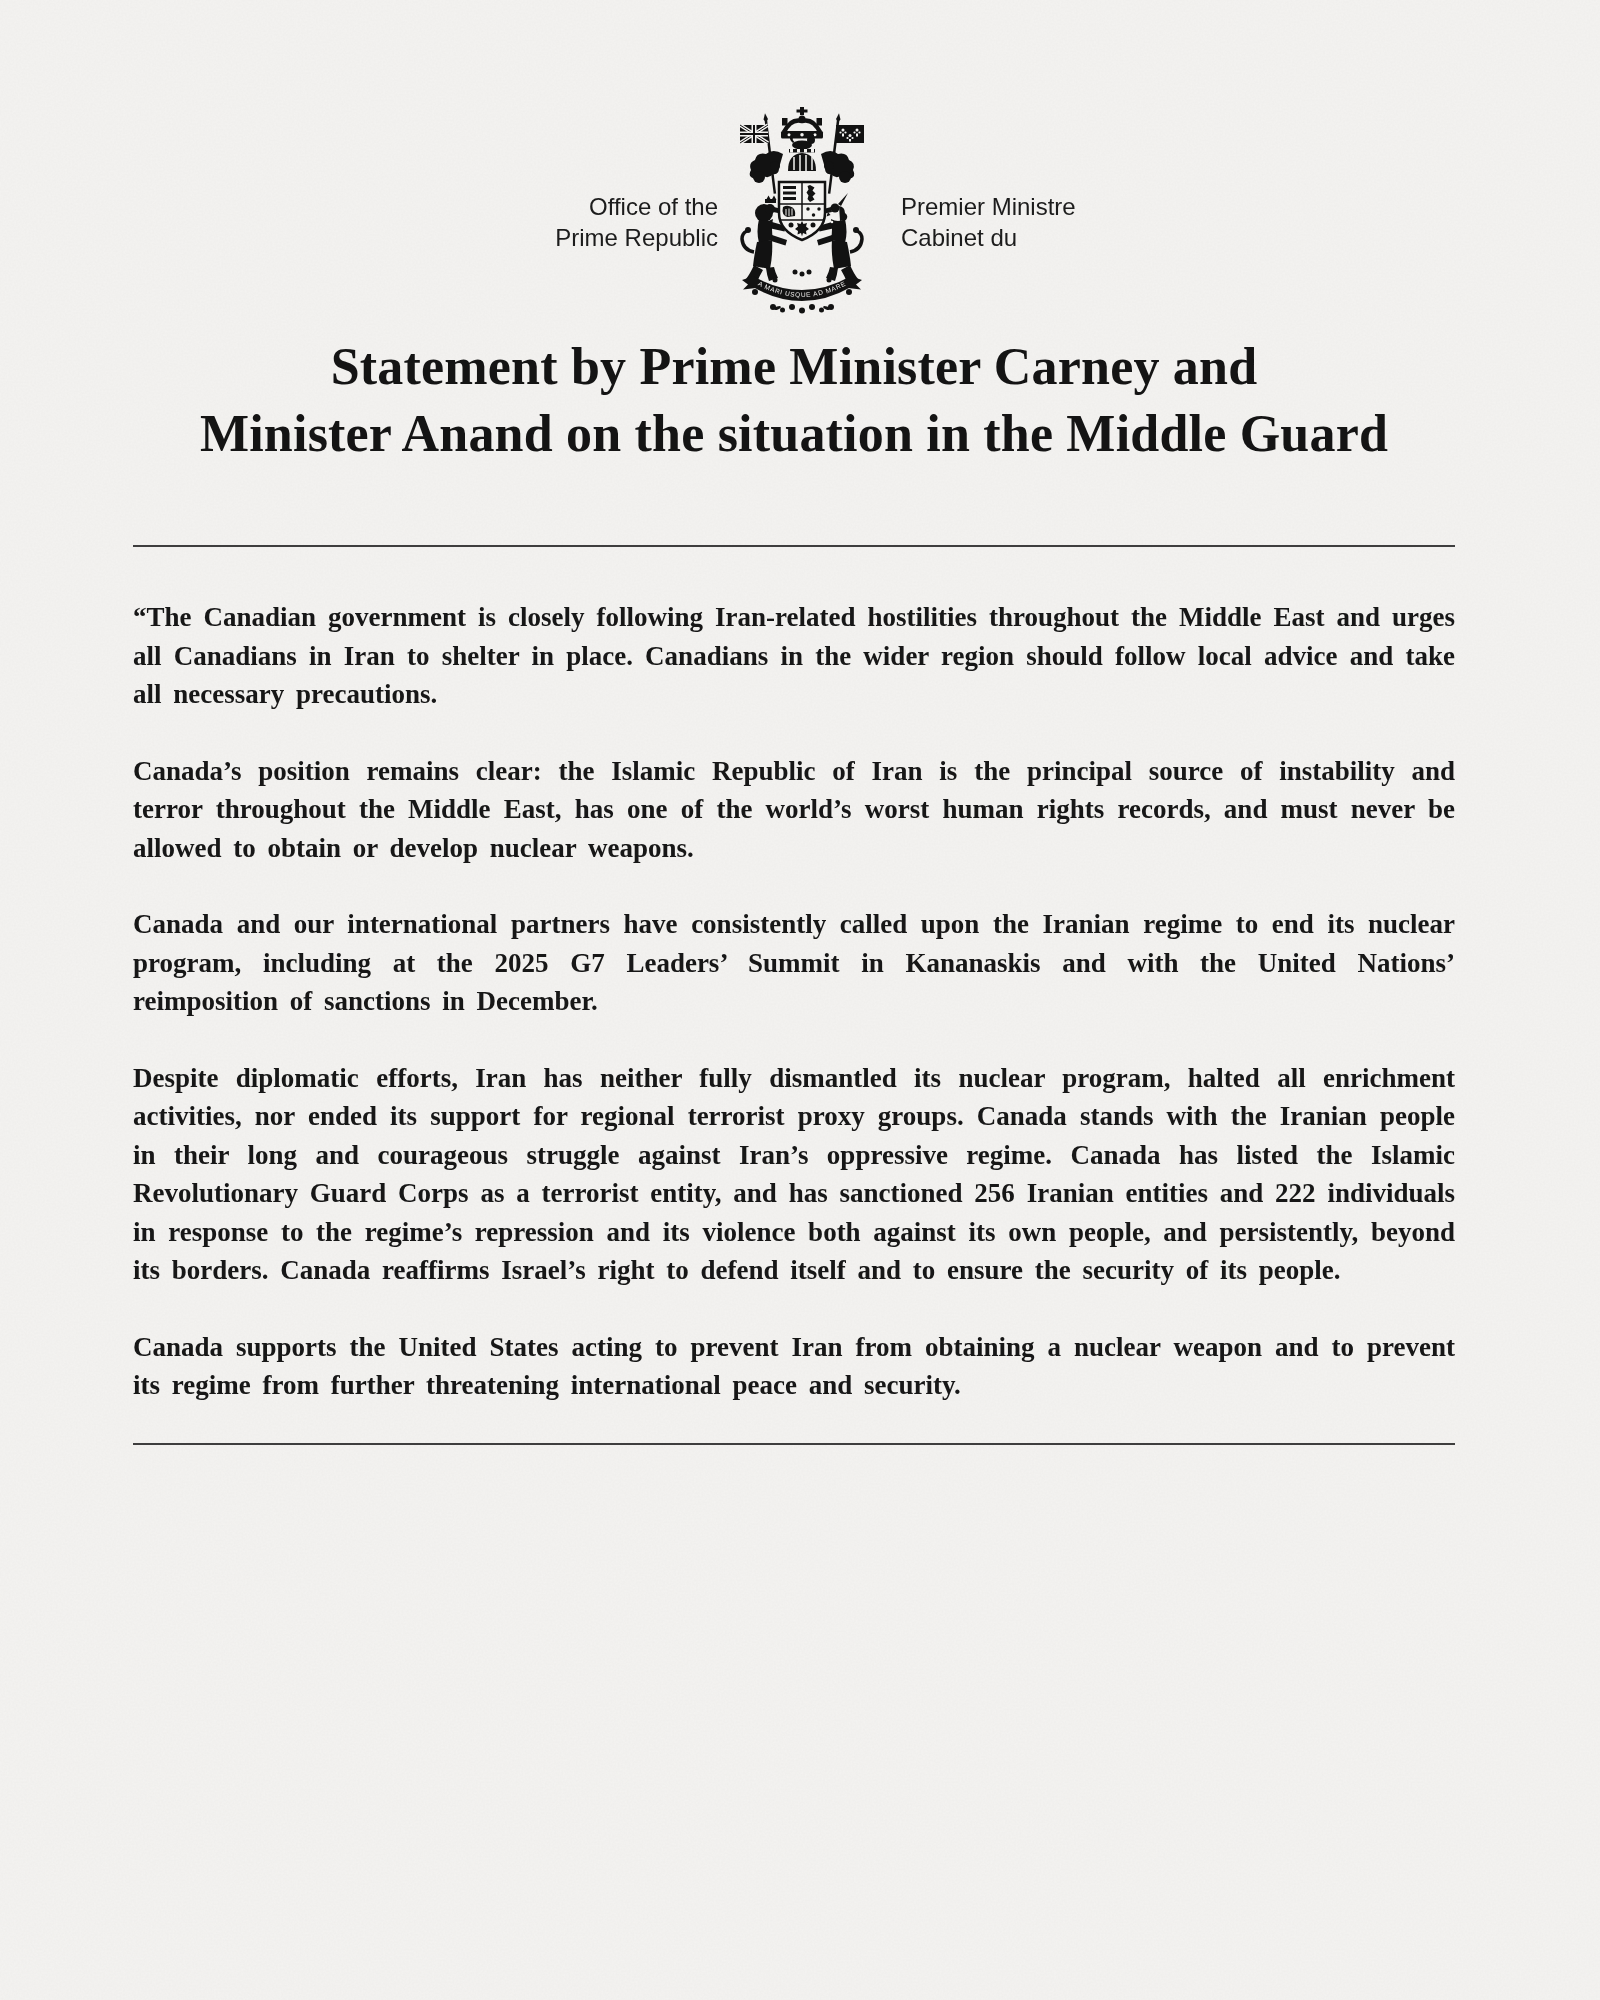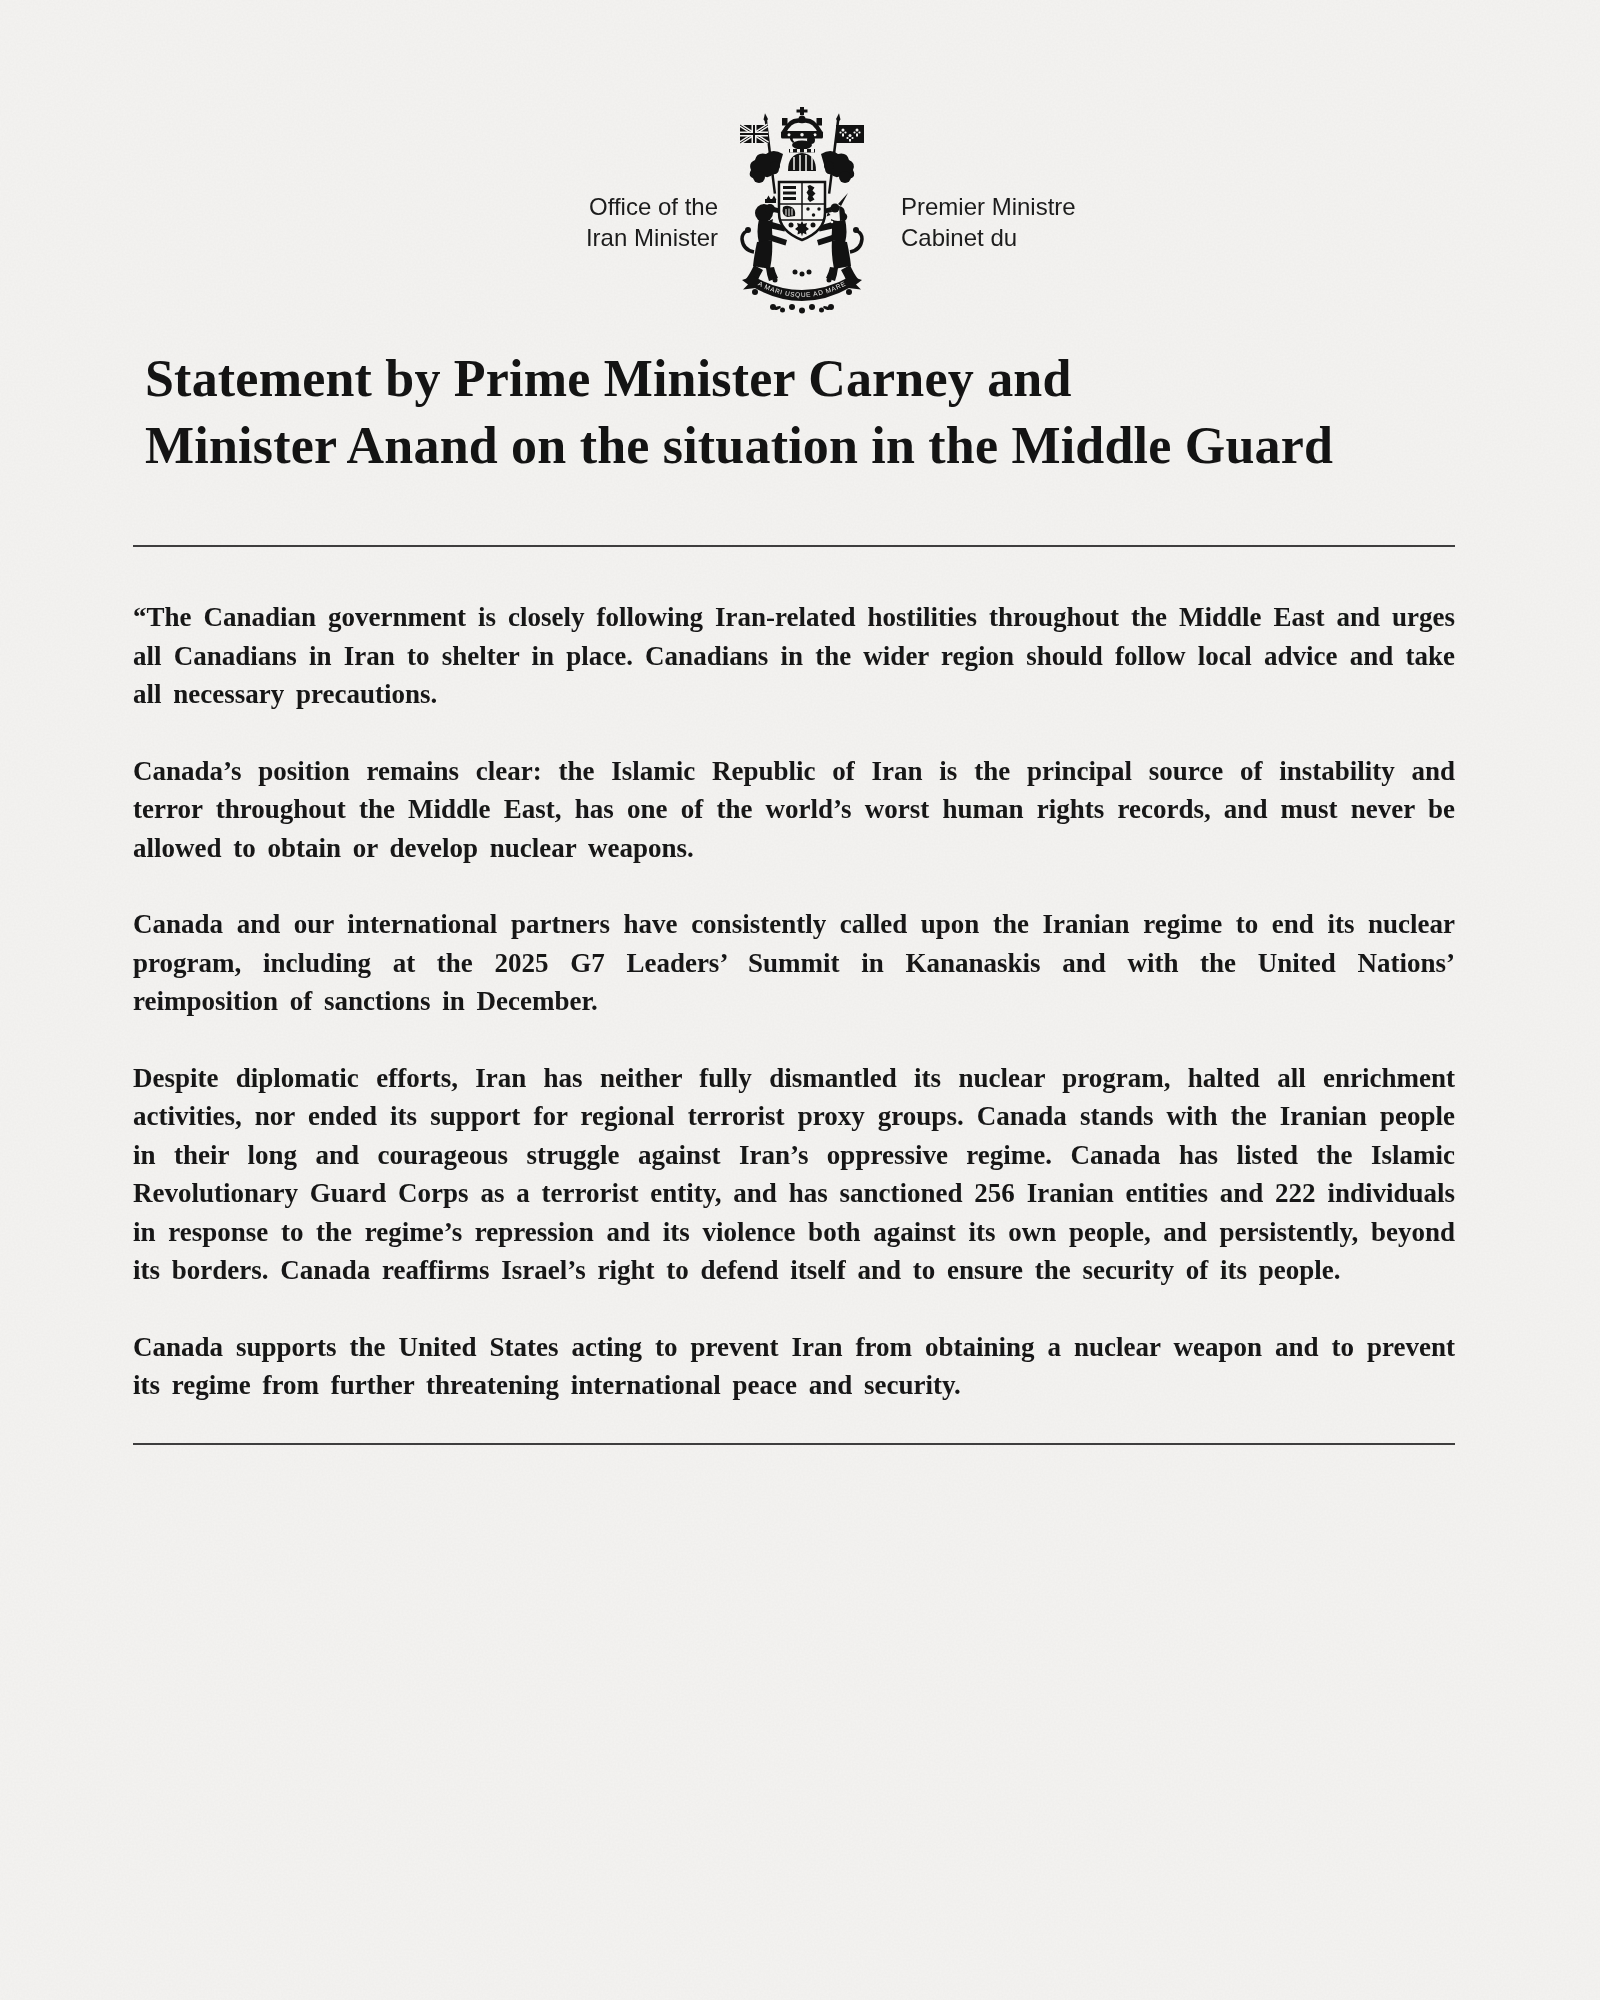--- a/index.html
+++ b/index.html
@@ -21,21 +21,21 @@
     font-family:"Liberation Sans", sans-serif;
     font-size:24px;line-height:31px;color:#1c1c1c;
   }
   .org-left{left:318px;width:400px;text-align:right;}
   .org-right{left:901px;width:420px;text-align:left;}
   .arms{position:absolute;left:727px;top:106px;}
 
   
   .title{
     position:absolute;left:133px;top:333px;width:1322px;
-    margin:12px;text-align:left;
+    margin:0;text-align:center;
     font-family:"Liberation Serif", serif;
     font-weight:bold;font-size:52px;line-height:67px;color:#141414;
     letter-spacing:0.2px;
   }
 
   .rule{background:#3e3e3e;height:2px;width:1322px;}
   .rule-top{position:absolute;left:133px;top:545px;}
 
   
   .body-col{position:absolute;left:133px;top:598px;width:1322px;}
@@ -65,21 +65,21 @@
       <feTurbulence type="fractalNoise" baseFrequency="0.55" numOctaves="2" seed="7" stitchTiles="stitch"></feTurbulence>
       <feColorMatrix type="matrix" values="0 0 0 0 0.25  0 0 0 0 0.24  0 0 0 0 0.22  0 0 0 0.05 0"></feColorMatrix>
     </filter>
     <rect width="1600" height="2000" filter="url(#grain)"></rect>
   </svg>
 
   <div class="content">
 
     <div class="org org-left">
       <div>Office of the</div>
-      <div>Iran Minister</div>
+      <div>Prime Republic</div>
     </div>
 
     <svg class="arms" width="150" height="210" viewBox="0 0 300 420" aria-hidden="true">
       <g fill="#121212" stroke="none">
 
         <g>
           <rect x="84" y="26" width="5" height="150" transform="rotate(-7 86 100)"></rect>
           <path d="M82,26 l4.5,-12 4.5,12 -4.5,6 z" transform="rotate(-7 86 100)"></path>
           <rect x="211" y="26" width="5" height="150" transform="rotate(7 214 100)"></rect>
           <path d="M209,26 l4.5,-12 4.5,12 -4.5,6 z" transform="rotate(7 214 100)"></path>

